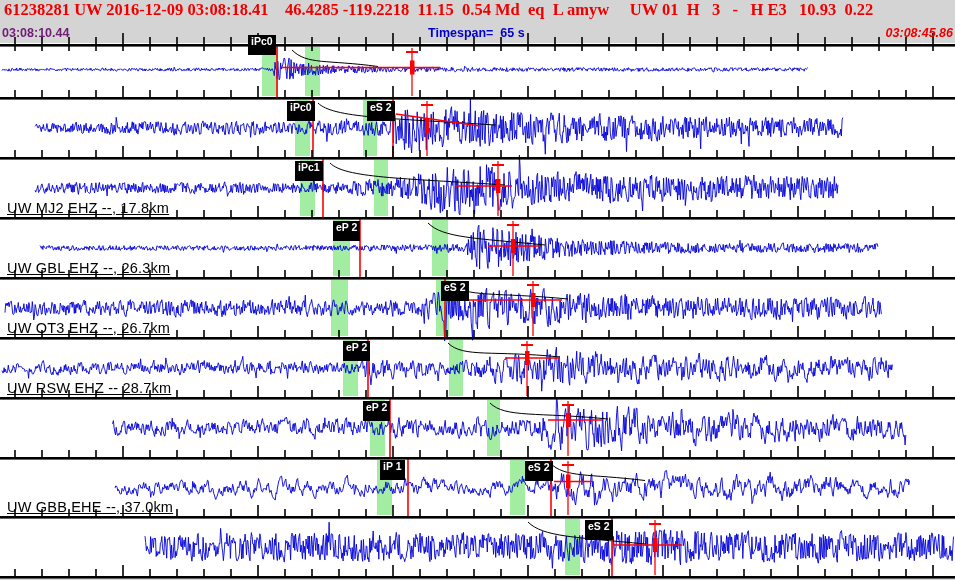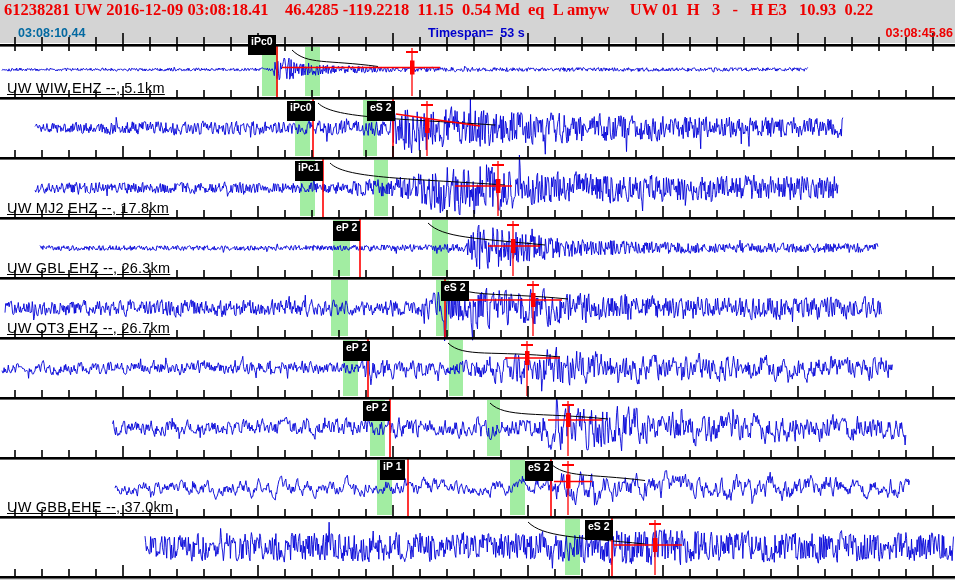--- a/index.html
+++ b/index.html
@@ -475,46 +475,46 @@
       <line x1="744" y1="569" x2="744" y2="578" stroke="#000000" stroke-width="1.6"></line>
       <line x1="771" y1="569" x2="771" y2="578" stroke="#000000" stroke-width="1.6"></line>
       <line x1="798" y1="565" x2="798" y2="578" stroke="#000000" stroke-width="1.6"></line>
       <line x1="825" y1="569" x2="825" y2="578" stroke="#000000" stroke-width="1.6"></line>
       <line x1="852" y1="569" x2="852" y2="578" stroke="#000000" stroke-width="1.6"></line>
       <line x1="879" y1="569" x2="879" y2="578" stroke="#000000" stroke-width="1.6"></line>
       <line x1="906" y1="569" x2="906" y2="578" stroke="#000000" stroke-width="1.6"></line>
       <line x1="933" y1="565" x2="933" y2="578" stroke="#000000" stroke-width="1.6"></line>
     </svg>
 <div class="trace-strip" style="top: 47px; height: 49px;"></div>
-    <div class="trace-label" style="top: 80px;">UW WIW EHZ --, 5.1km</div>
     <div class="pick-flag" style="left: 248px; top: 35px;">iPc0</div>
     <div class="trace-strip" style="top: 100px; height: 56px;"></div>
     <div class="pick-flag" style="left: 287px; top: 101px;">iPc0</div>
     <div class="pick-flag" style="left: 367px; top: 101px;">eS 2</div>
     <div class="trace-strip" style="top: 160px; height: 56px;"></div>
     <div class="trace-label" style="top: 200px;">UW MJ2 EHZ --, 17.8km</div>
     <div class="pick-flag" style="left: 295px; top: 161px;">iPc1</div>
     <div class="trace-strip" style="top: 220px; height: 56px;"></div>
     <div class="trace-label" style="top: 260px;">UW GBL EHZ --, 26.3km</div>
     <div class="pick-flag" style="left: 333px; top: 221px;">eP 2</div>
     <div class="trace-strip" style="top: 280px; height: 56px;"></div>
     <div class="trace-label" style="top: 320px;">UW OT3 EHZ --, 26.7km</div>
     <div class="pick-flag" style="left: 441px; top: 281px;">eS 2</div>
     <div class="trace-strip" style="top: 340px; height: 56px;"></div>
+    <div class="trace-label" style="top: 380px;">UW RSW EHZ -- 28.7km</div>
     <div class="pick-flag" style="left: 343px; top: 341px;">eP 2</div>
     <div class="trace-strip" style="top: 400px; height: 56px;"></div>
     <div class="pick-flag" style="left: 363px; top: 401px;">eP 2</div>
     <div class="trace-strip" style="top: 460px; height: 55px;"></div>
     <div class="trace-label" style="top: 499px;">UW GBB EHE --, 37.0km</div>
     <div class="pick-flag" style="left: 380px; top: 460px;">iP 1</div>
     <div class="pick-flag" style="left: 525px; top: 461px;">eS 2</div>
     <div class="trace-strip" style="top: 519px; height: 56px;"></div>
     <div class="pick-flag" style="left: 585px; top: 520px;">eS 2</div>
   </div>
 
 <div class="header">
   <div class="event-line" style="color: rgb(238, 0, 0);">61238281 UW 2016-12-09 03:08:18.41    46.4285 -119.2218  11.15  0.54 Md  eq  L amyw     UW 01  H   3   -   H E3   10.93  0.22</div>
   <div class="time-row">
-    <span class="t-start" style="color: #0369a1; margin-left: 16px;">03:08:10.44</span>
-    <span class="t-span" style="color: rgb(0, 0, 204);">Timespan=  53 s</span>
-    <span class="t-end" style="color: rgb(238, 0, 0);">03:08:45.86</span>
+    <span class="t-start" style="color: #701a75;">03:08:10.44</span>
+    <span class="t-span" style="color: rgb(0, 0, 204);">Timespan=  65 s</span>
+    <span class="t-end" style="color: rgb(238, 0, 0); font-style: italic;">03:08:45.86</span>
   </div>
 </div>
 
 </body></html>

